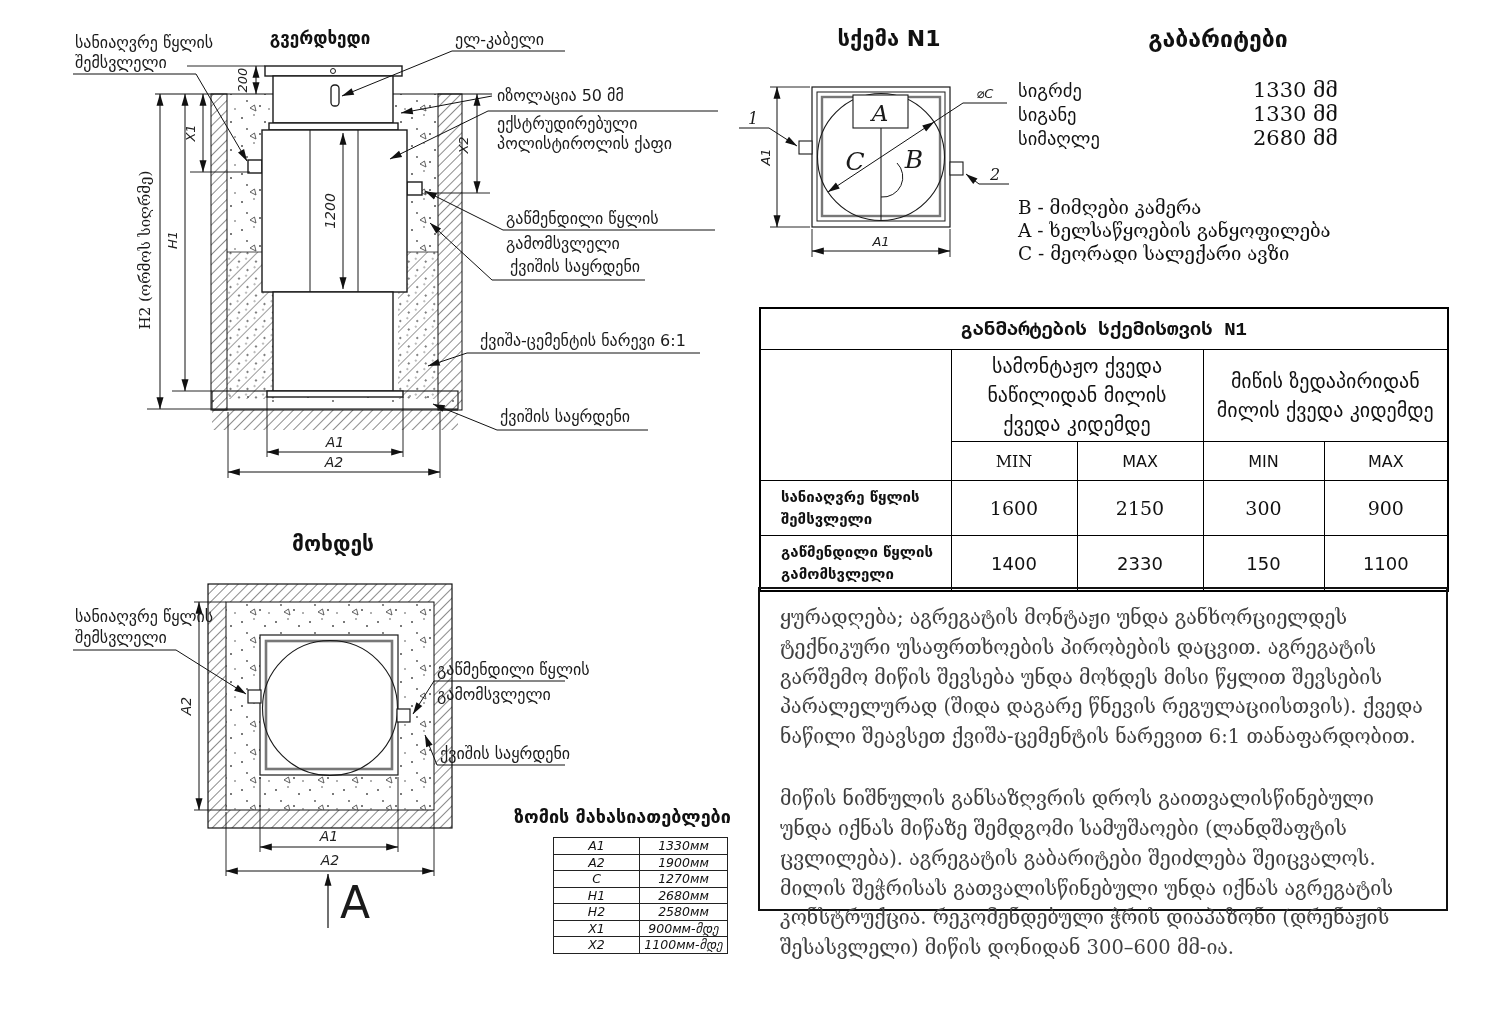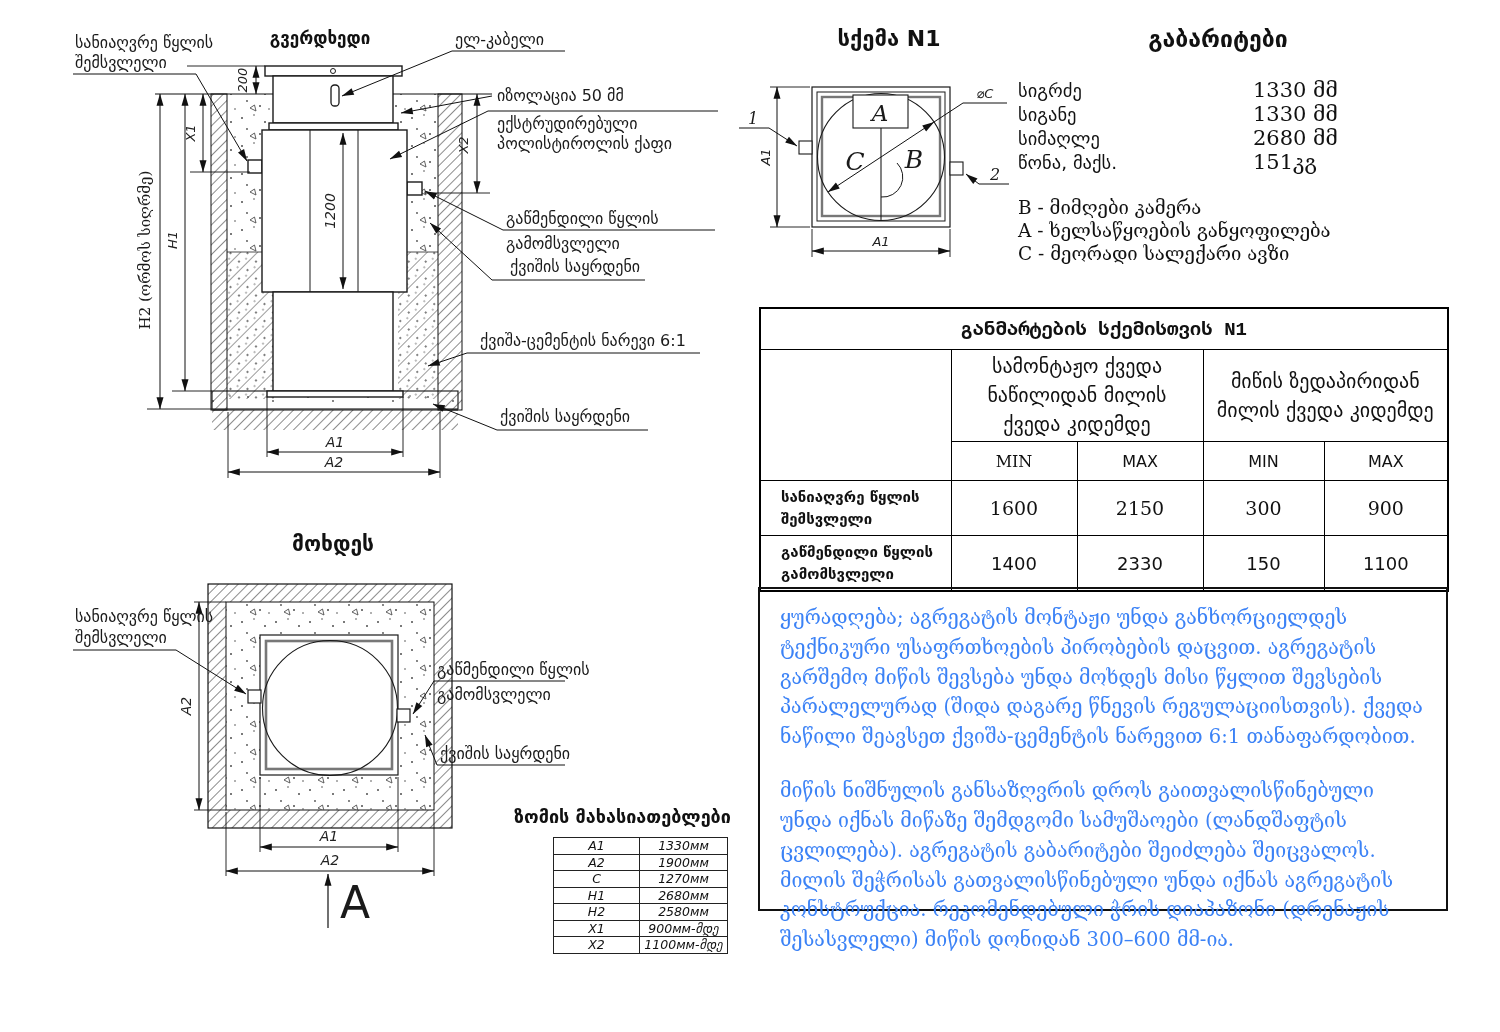--- a/index.html
+++ b/index.html
@@ -52,24 +52,24 @@
     font-family:"DejaVu Sans",sans-serif;line-height:1.5;padding-left:20px;
   }
   table.expl .t-data2 td{font-family:"DejaVu Sans",sans-serif;font-size:18px;}
 
   
   .notes{
     left:758px;top:587px;width:690px;height:324px;
     border:2.5px solid #111;box-sizing:border-box;
     padding:14px 22px 10px 20px;
     font-family:"DejaVu Serif","DejaVu Sans",serif;
-    font-size:19.5px;line-height:1.53;color:#3b82f6;
+    font-size:19.5px;line-height:1.53;color:#404040;
   }
   .notes p{margin:0;}
-  .notes p + p{margin-top:24px;}
+  .notes p + p{margin-top:32px;}
 
   
   .size-title{left:500px;top:806px;width:245px;font-size:18px;}
   table.sizes{
     position:absolute;left:553px;top:837px;
     border-collapse:collapse;table-layout:fixed;width:174px;
     border:1.4px solid #222;
   }
   table.sizes td{
     border:1.2px solid #222;height:15.5px;
@@ -310,24 +310,20 @@
     <span class="gab-value">1330 მმ</span>
   </div>
   <div class="gab-row">
     <span class="gab-label">სიგანე</span>
     <span class="gab-value">1330 მმ</span>
   </div>
   <div class="gab-row">
     <span class="gab-label">სიმაღლე</span>
     <span class="gab-value">2680 მმ</span>
   </div>
-  <div class="gab-row">
-    <span class="gab-label">წონა, მაქს.</span>
-    <span class="gab-value">151კგ</span>
-  </div>
 </div>
 
 <div class="abs gab-legend">
   <div>B - მიმღები კამერა</div>
   <div>A - ხელსაწყოების განყოფილება</div>
   <div>C - მეორადი სალექარი ავზი</div>
 </div>
 
 <table class="expl">
   <colgroup>

